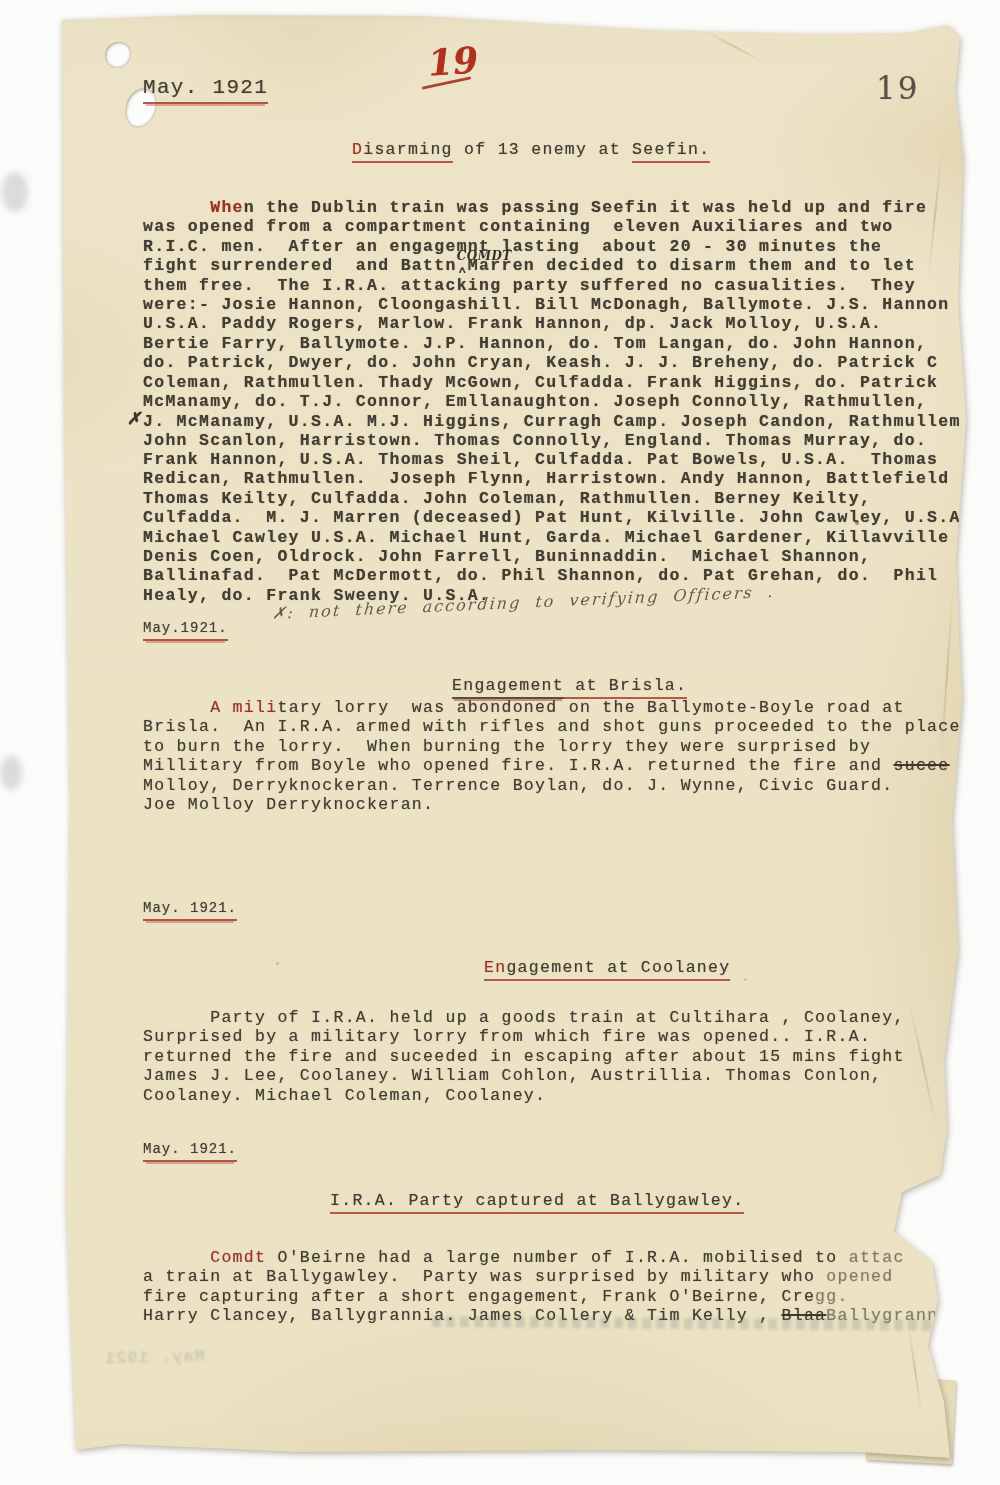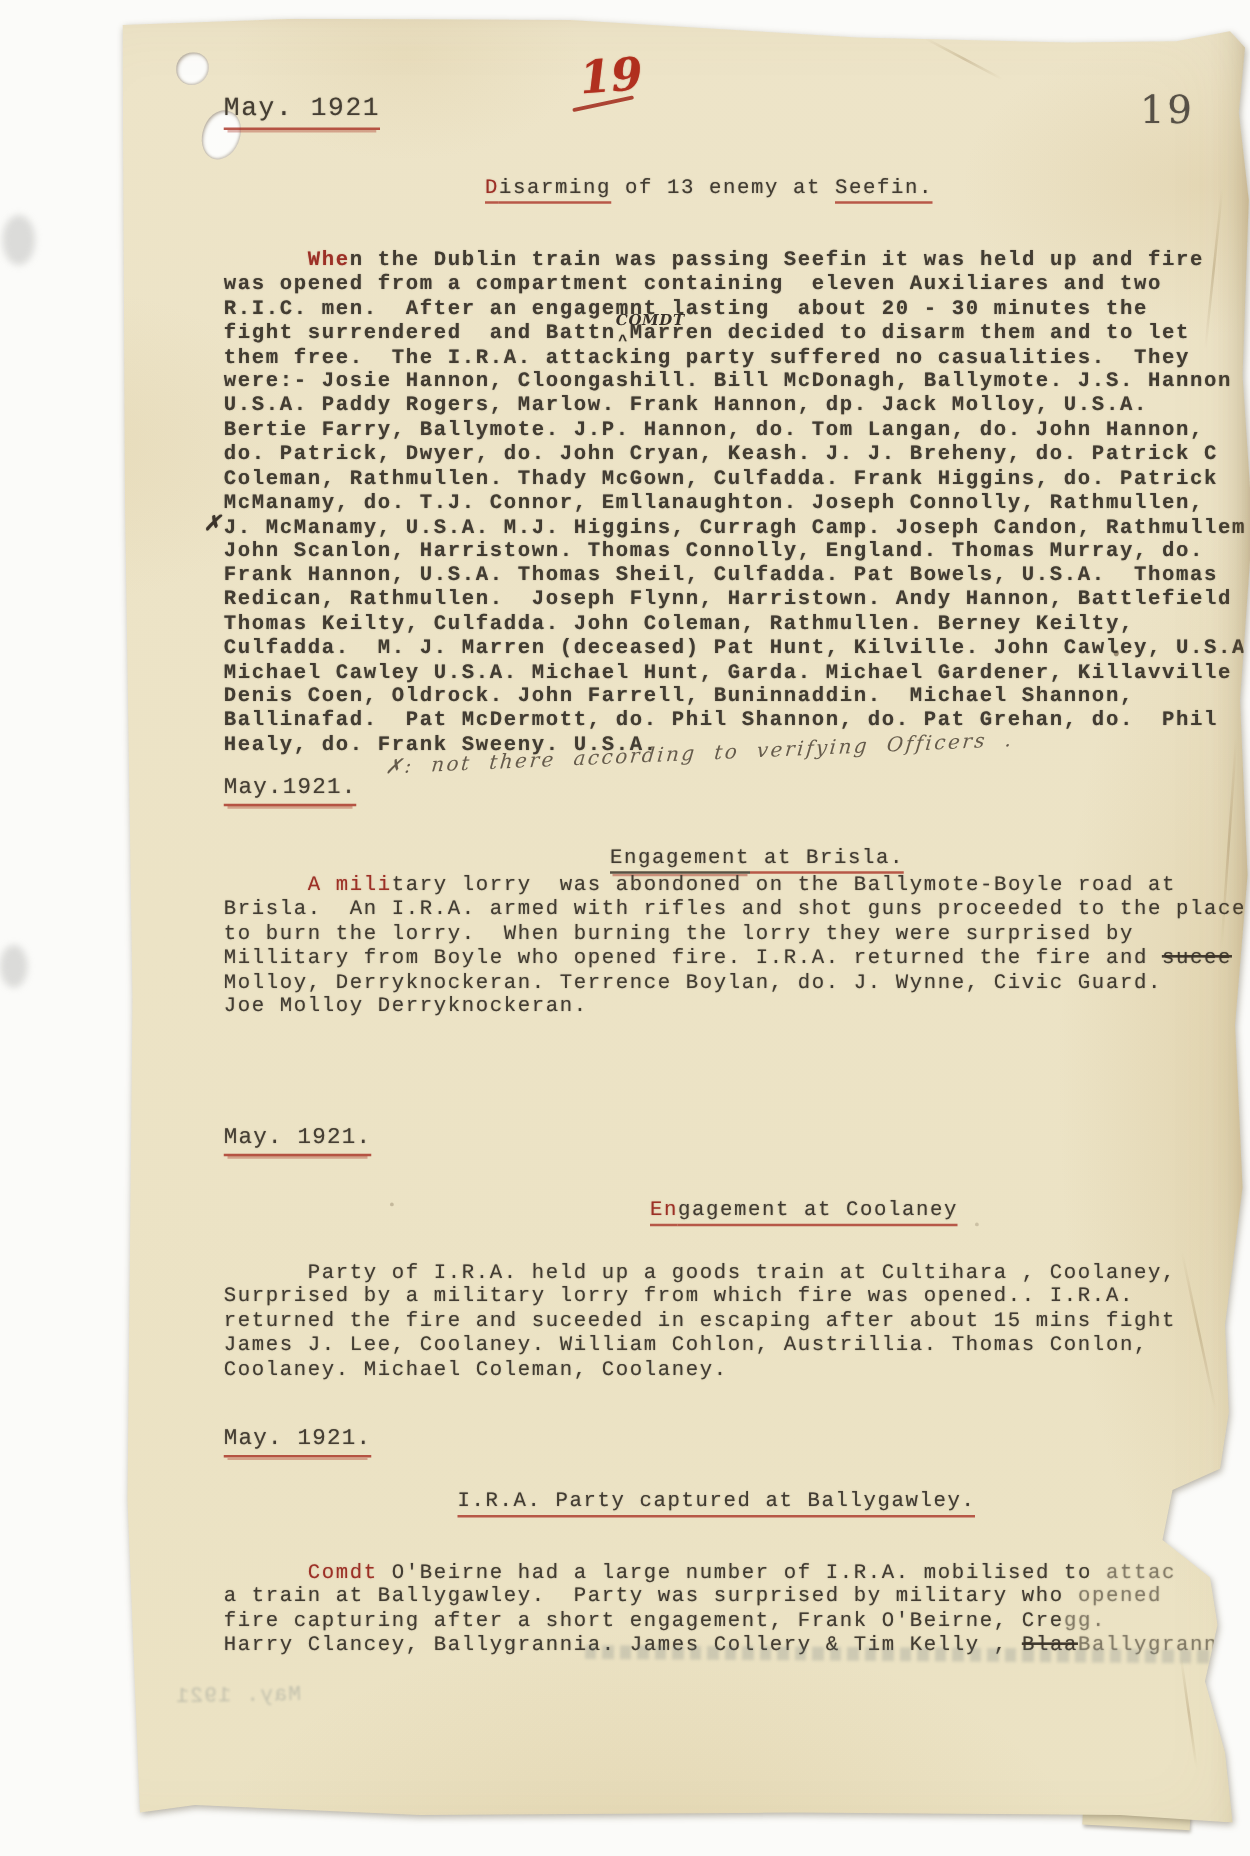--- a/index.html
+++ b/index.html
@@ -10,21 +10,21 @@
     width:1000px;height:1485px;position:relative;overflow:hidden;
     background:var(--scan);
     font-family:"Liberation Mono","DejaVu Sans Mono",monospace;
   }
   .scan-smudge{position:absolute;background:rgba(160,160,158,.35);filter:blur(3px);border-radius:50%;}
   .under-sheet{
     position:absolute;left:868px;top:1378px;width:86px;height:84px;
     background:#e6dcba;transform:rotate(3deg);
     box-shadow:1px 2px 3px rgba(90,80,60,.4);
   }
-  .paper-wrap{position:absolute;inset:0;filter:drop-shadow(1px 2px 3px rgba(95,85,60,.45));margin-left:36px;}
+  .paper-wrap{position:absolute;inset:0;filter:drop-shadow(1px 2px 3px rgba(95,85,60,.45));}
   .paper{
     position:absolute;inset:0;
     background:
       radial-gradient(ellipse 320px 200px at 96% 10%, rgba(196,168,112,.20), transparent 60%),
       radial-gradient(ellipse 520px 300px at 50% 102%, rgba(190,160,100,.18), transparent 70%),
       radial-gradient(ellipse 220px 650px at 100% 58%, rgba(185,155,95,.22), transparent 70%),
       radial-gradient(ellipse 260px 180px at 2% 24%, rgba(200,175,120,.16), transparent 70%),
       radial-gradient(ellipse 200px 120px at 30% 3%, rgba(200,175,120,.14), transparent 70%),
       linear-gradient(#ede4c8,#ebe2c3);
     clip-path:polygon(
@@ -61,21 +61,21 @@
   .s-u-dark{border-bottom:2px solid rgba(62,54,42,.85);box-shadow:0 4px 0 -2px rgba(165,42,30,.45);padding-bottom:2px;}
   .s-strike{text-decoration:line-through;text-decoration-thickness:2px;text-decoration-color:rgba(58,50,40,.9);text-align:center;}
   .s-faded{color:rgba(98,88,70,.40);filter:blur(.4px);}
   .s-insert{display:inline-block;width:0;overflow:visible;position:relative;top:-10px;left:0;
     font-family:"DejaVu Serif",serif;font-style:italic;font-size:12px;letter-spacing:.5px;
     color:#38312a;text-shadow:none;white-space:nowrap;}
   .s-caret{display:inline-block;width:0;position:relative;top:6px;left:2px;font-size:12px;color:#38312a;}
   .s-star{display:inline-block;width:0;overflow:visible;position:relative;left:-16px;top:-2px;
     font-family:"DejaVu Serif",serif;font-style:italic;color:#3c342b;}
   .date-line{
-    position:absolute;color:#453e33;font-size:18px;letter-spacing:1px;
+    position:absolute;color:#453e33;font-size:14px;letter-spacing:1px;
     text-shadow:0 0 1px rgba(62,56,46,.55);
     border-bottom:2.5px solid rgba(165,42,30,.78);
     box-shadow:0 5px 0 -3px rgba(165,42,30,.35);
     padding-bottom:3px;
   }
   .date-line.header{font-size:21px;letter-spacing:1.3px;}
   .hand-19{
     position:absolute;left:428px;top:40px;
     font-family:"DejaVu Serif",serif;font-style:italic;font-weight:bold;
     font-size:36px;color:#b1301f;transform:rotate(-4deg);

